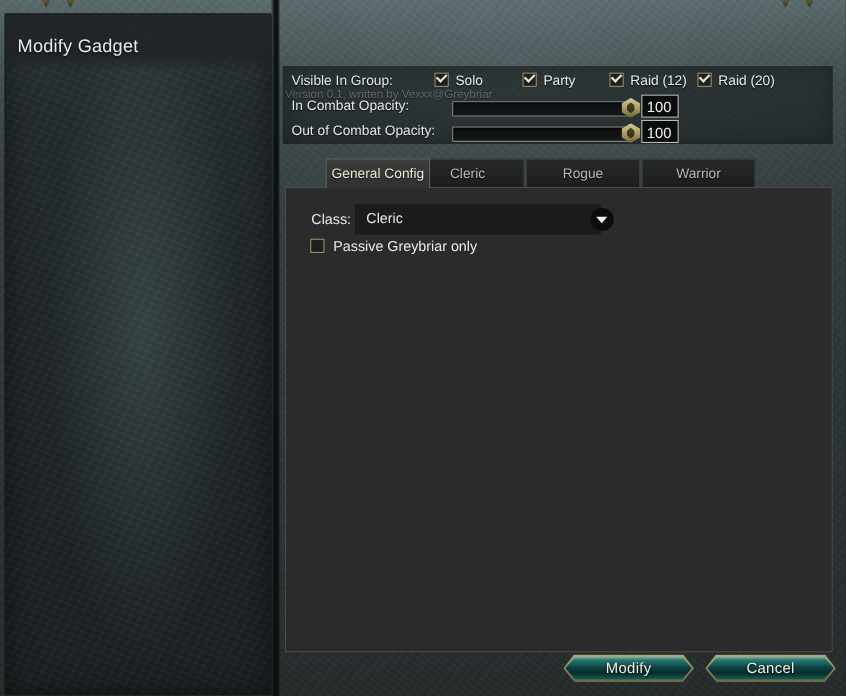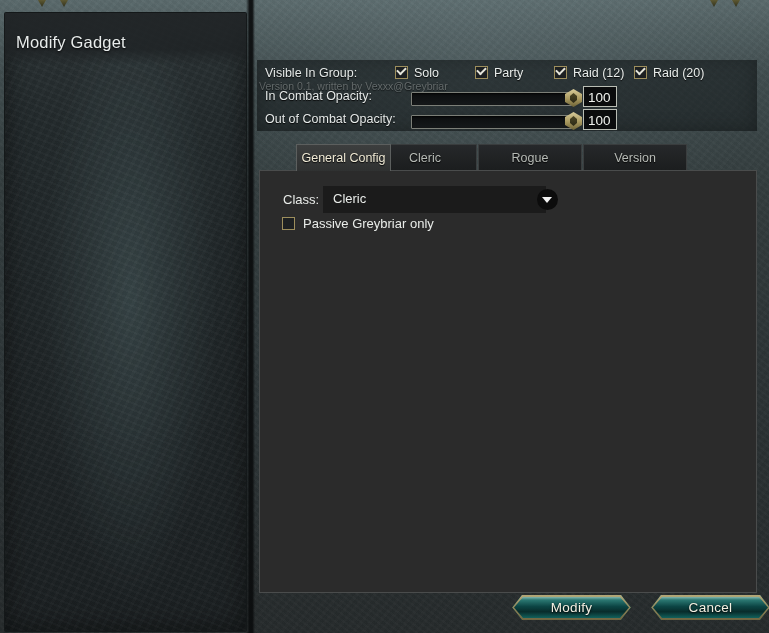--- a/index.html
+++ b/index.html
@@ -342,40 +342,40 @@
           <div class="slider-knob" style="left:153px; top:-4px;"></div>
         </div>
         <div class="num-box" style="left:326px;">100</div>
       </div>
     </div>
 
     <div id="tabbar">
       <div class="tab active" style="left:0px; width:95px;margin-left:37px;">General Config</div>
       <div class="tab" style="left:114px; width:104px;">Cleric</div>
       <div class="tab" style="left:219px; width:104px;">Rogue</div>
-      <div class="tab" style="left:324px; width:104px;">Version</div>
+      <div class="tab" style="left:324px; width:104px;">Warrior</div>
     </div>
 
     <div id="tab-panel">
       <div id="class-label">Class:</div>
       <div id="class-dropdown">
         <div id="class-value">Cleric</div>
         <div id="class-arrow"></div>
       </div>
       <div id="passive-row">
         <div class="cb"></div>
         <span id="passive-label">Passive Greybriar only</span>
       </div>
     </div>
 
     <div class="gbtn" style="left:257px;">
       <div class="gbtn-border"></div>
       <div class="gbtn-inner"></div>
       <span class="gbtn-label">Modify</span>
     </div>
-    <div class="gbtn" style="left:396px;">
+    <div class="gbtn" style="left:386px;">
       <div class="gbtn-border"></div>
       <div class="gbtn-inner"></div>
       <span class="gbtn-label">Cancel</span>
     </div>
 
   </div>
 </div>
 
 </body></html>

